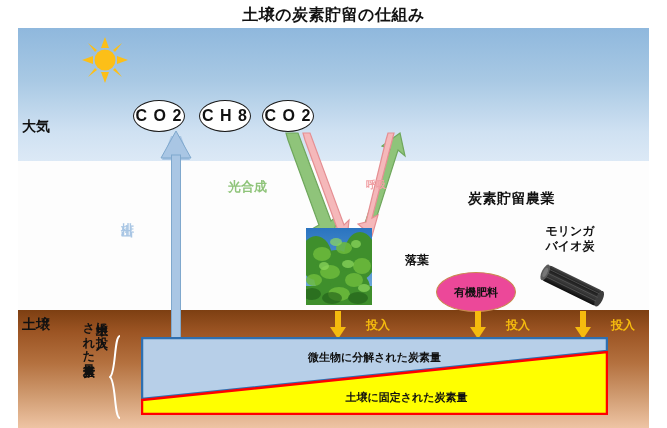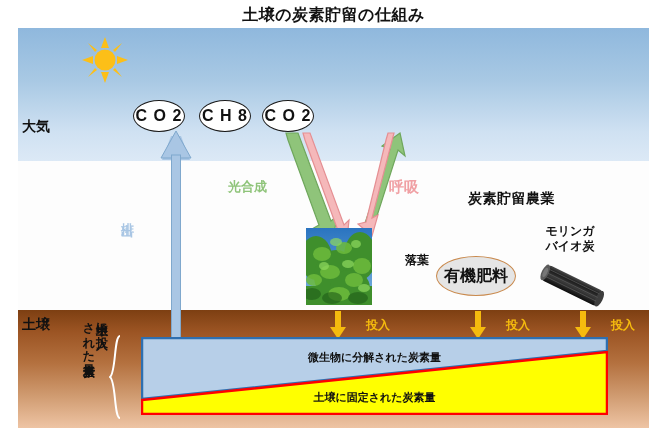--- a/index.html
+++ b/index.html
@@ -26,56 +26,56 @@
   .bubble{position:absolute;width:50px;height:30px;border-radius:50%;
           background:#ffffff;border:1.6px solid #1a1a1a;
           display:flex;align-items:center;justify-content:center;
           font-size:16px;font-weight:700;color:#111;letter-spacing:1px;}
 
   
   .band-label{position:absolute;font-size:14px;font-weight:700;color:#111;}
 
   
   .lbl-photo{position:absolute;left:228px;top:178px;font-size:13px;font-weight:700;color:#8fc47a;}
-  .lbl-resp{position:absolute;left:389px;top:178px;font-size:15px;font-weight:700;color:#f0a0a4;}
+  .lbl-resp{position:absolute;left:366px;top:178px;font-size:10px;font-weight:700;color:#f0a0a4;}
   .lbl-emit{position:absolute;left:118px;top:212px;font-size:13px;font-weight:700;color:#a9c6e4;
             writing-mode:vertical-rl;text-orientation:upright;letter-spacing:2px;}
 
   
   .lbl-agri{position:absolute;left:468px;top:190px;font-size:14px;font-weight:700;color:#111;letter-spacing:.5px;}
   .lbl-biochar{position:absolute;left:530px;top:224px;width:80px;text-align:center;
                font-size:12px;font-weight:700;color:#111;line-height:1.25;}
   .lbl-residue{position:absolute;left:376px;top:252px;width:82px;text-align:center;
                font-size:12px;font-weight:700;color:#111;line-height:1.35;}
 
   
-  .fert{position:absolute;left:436px;top:256px;width:78px;height:38px;border-radius:50%;
-        background:#e5e5e5;border:1.6px solid #c98a4e;
+  .fert{position:absolute;left:436px;top:272px;width:78px;height:38px;border-radius:50%;
+        background:#ec4899;border:1.6px solid #c98a4e;
         display:flex;align-items:center;justify-content:center;
-        font-size:16px;font-weight:700;color:#111;}
+        font-size:11px;font-weight:700;color:#111;}
 
   
   .photo{position:absolute;left:306px;top:228px;width:66px;height:77px;overflow:hidden;
          background:#2f7fc4;}
   .photo svg{display:block;}
 
   
   .rod{position:absolute;left:536px;top:262px;width:72px;height:48px;}
 
   
   .inp{position:absolute;top:310px;height:30px;display:flex;align-items:center;}
   .inp .txt{font-size:12px;font-weight:700;color:#f5bb0e;margin-left:20px;}
 
   
   .chart{position:absolute;left:141px;top:337px;width:467px;height:78px;}
   .chart svg{display:block;}
   .chart-lbl{position:absolute;font-size:11px;font-weight:700;color:#111;
              text-align:center;width:100%;left:0;}
   .lbl-decomp{top:13px;}
-  .lbl-fixed{top:53px;}
+  .lbl-fixed{top:53px;padding-left:32px;}
 
   
   .totalwrap{position:absolute;left:62px;top:314px;width:46px;height:112px;
              display:flex;flex-direction:row-reverse;justify-content:flex-start;gap:1px;}
   .totalwrap span{writing-mode:vertical-rl;text-orientation:upright;
                   font-size:12px;font-weight:700;color:#111;letter-spacing:0px;line-height:1;}
   .brace{position:absolute;left:109px;top:335px;width:12px;height:84px;}
 </style>
 </head>
 <body>

